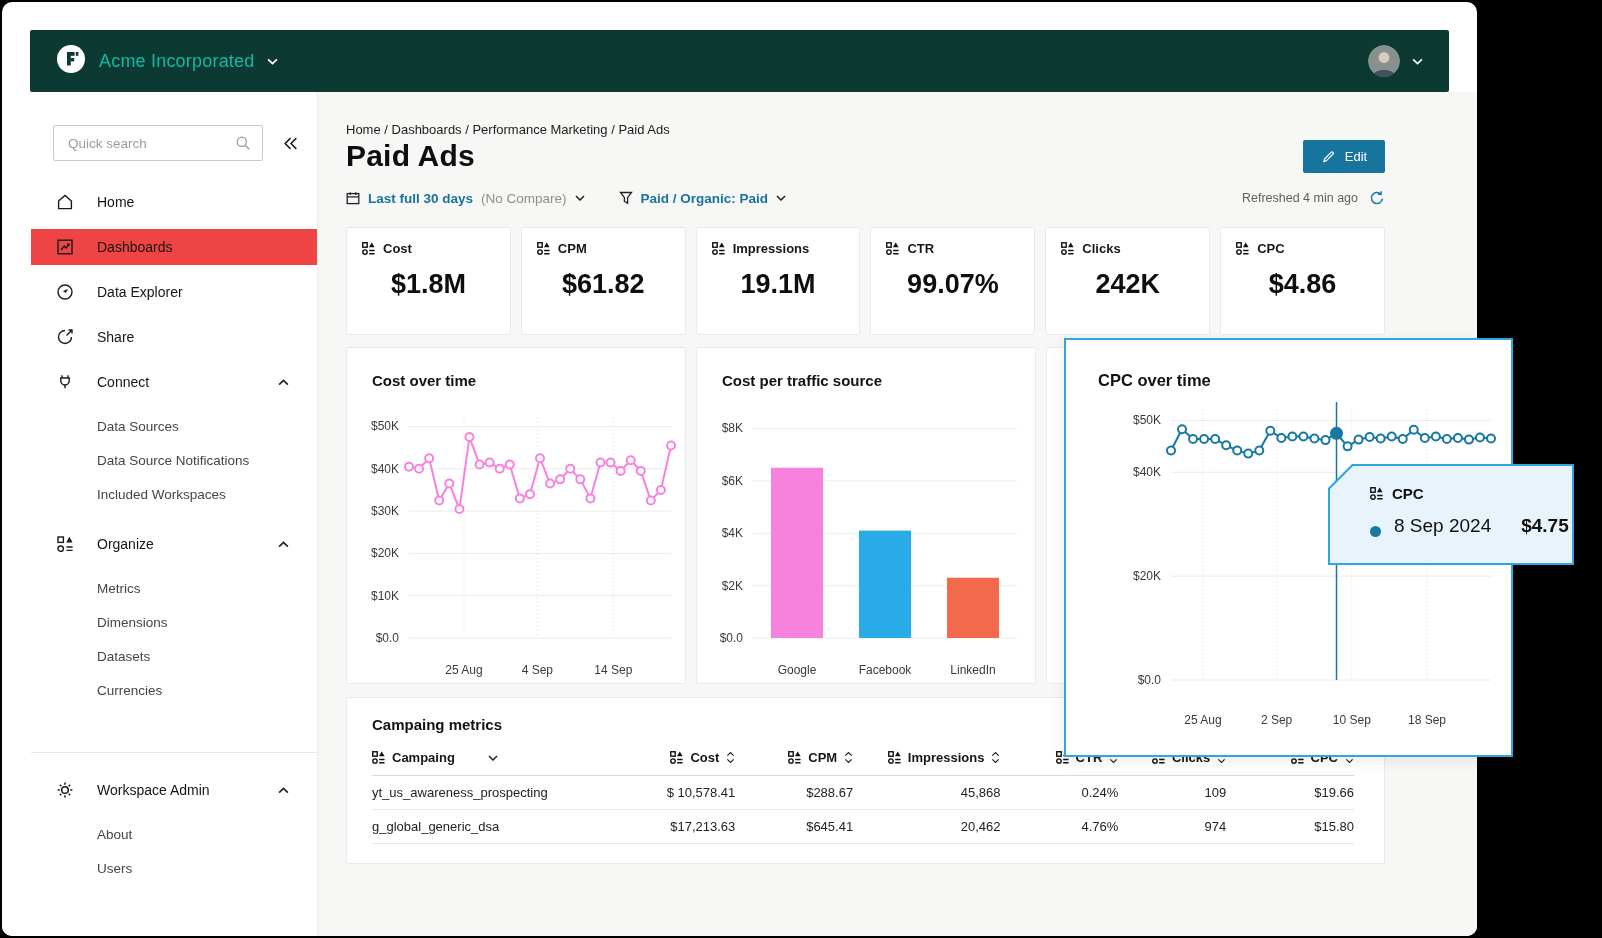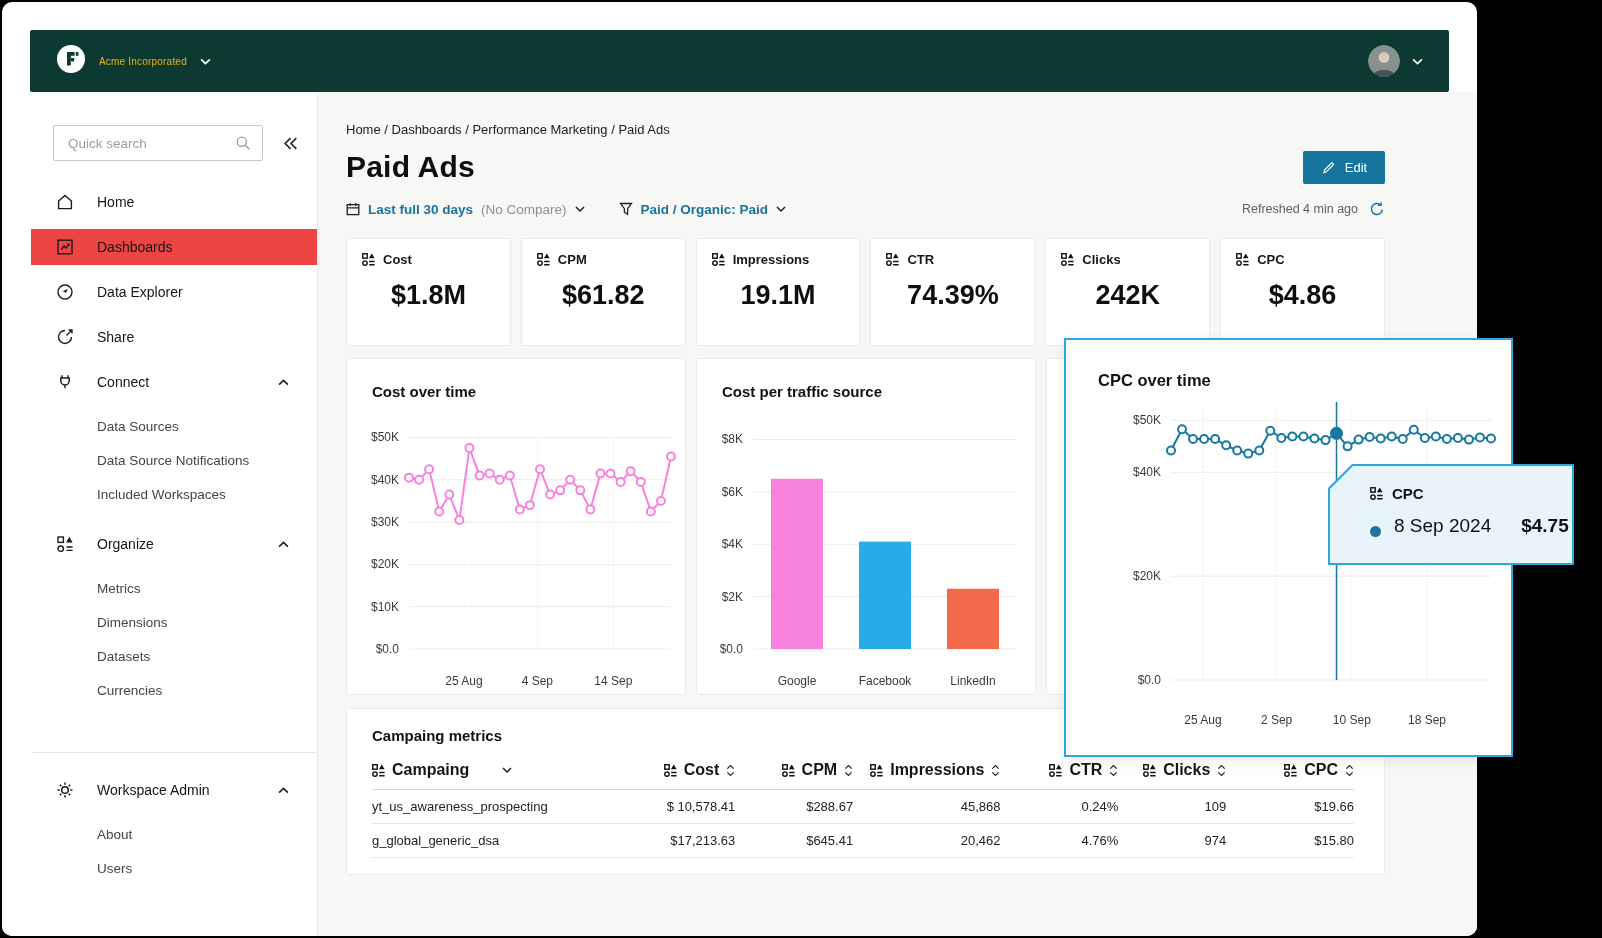--- a/index.html
+++ b/index.html
@@ -5,21 +5,21 @@
   html,body{margin:0;padding:0;}
   body{width:1602px;height:938px;position:relative;background:#000;overflow:hidden;
        font-family:"Liberation Sans",sans-serif;color:#151515;}
   svg text{font-family:"Liberation Sans",sans-serif;}
   .window{position:absolute;left:2px;top:2px;width:1475px;height:934px;background:#fff;
           border-radius:10px;display:flex;flex-direction:column;overflow:hidden;}
   
   .topbar{margin:28px 28px 0;height:62px;background:#0C3A32;border-radius:2px;flex:0 0 62px;
           display:flex;align-items:center;justify-content:space-between;padding:0 26px;box-sizing:border-box;}
   .org{display:flex;align-items:center;gap:13px;cursor:pointer;}
-  .org-name{color:#eab308;font-size:10px;font-weight:500;letter-spacing:.2px;}
+  .org-name{color:#14b8a6;font-size:18px;font-weight:500;letter-spacing:.2px;}
   .user{display:flex;align-items:center;gap:12px;cursor:pointer;}
   .avatar{width:32px;height:32px;border-radius:50%;overflow:hidden;flex:0 0 32px;}
   
   .body-row{flex:1;display:flex;min-height:0;}
   .sidebar{width:316px;flex:0 0 316px;background:#fff;border-right:1px solid #ececea;
            padding-top:33px;box-sizing:border-box;}
   .search-row{display:flex;align-items:center;gap:19px;margin-left:51px;}
   .searchbox{width:210px;height:36px;border:1px solid #c9c9c6;border-radius:2px;background:#fff;
              display:flex;align-items:center;padding:0 11px 0 12px;box-sizing:border-box;}
   .searchbox input{border:0;outline:0;flex:1;min-width:0;font-size:13.5px;color:#333;background:transparent;
@@ -32,21 +32,21 @@
   .nav-item.active{background:#ef4444;}
   .nav-item .chev{margin-left:auto;margin-right:28px;color:#222;}
   .icon20{width:20px;height:20px;flex:0 0 20px;color:#1b1b1b;}
   .sub{margin:3px 0 15px 0;}
   .sub-item{height:34px;display:flex;align-items:center;padding-left:95px;font-size:13.5px;color:#454545;cursor:pointer;}
   .side-div{height:1px;background:#e7e7e5;margin:45px 0 19px 29px;}
   
   .main{flex:1;background:#F7F7F5;padding:30px 0 16px 28px;box-sizing:border-box;overflow:hidden;}
   .content{width:1039px;}
   .breadcrumb{font-size:13px;color:#1c1c1c;cursor:pointer;}
-  .title-row{display:flex;align-items:center;justify-content:space-between;margin-top:13px;}
+  .title-row{display:flex;align-items:center;justify-content:space-between;margin-top:2px;}
   .page-title{font-size:30px;font-weight:700;color:#0e0e0e;margin:0;letter-spacing:.2px;}
   .edit-btn{min-width:82px;height:33px;background:#17749D;color:#fff;font-size:13px;font-weight:500;
             border:0;border-radius:2px;display:flex;align-items:center;justify-content:center;gap:9px;cursor:pointer;
             font-family:"Liberation Sans",sans-serif;}
   .filter-row{display:flex;align-items:center;margin-top:17px;font-size:13.5px;}
   .fitem{display:flex;align-items:center;gap:8px;cursor:pointer;}
   .flink{color:#17749D;font-weight:600;}
   .fmuted{color:#8f8f8d;}
   .fgap{width:34px;}
   .chev-dark{color:#222;}
@@ -64,21 +64,21 @@
               border-radius:2px;position:relative;box-sizing:border-box;}
   .chart-card h3{position:absolute;left:25px;top:24px;margin:0;font-size:15px;font-weight:700;color:#131313;}
   .chart-card svg{position:absolute;left:0;top:44px;}
   .ax{font-size:12px;fill:#3a3a38;}
   
   .table-card{width:1039px;height:167px;background:#fff;border:1px solid #eaeae8;border-radius:2px;
               margin-top:13px;box-sizing:border-box;padding:18px 30px 0 25px;overflow:hidden;}
   .table-card h3{margin:0;font-size:15px;font-weight:700;color:#131313;}
   .tgrid{display:grid;grid-template-columns:24% 13% 12% 15% 12% 11% 13%;}
   .thead{margin-top:17px;padding-bottom:10px;border-bottom:1px solid #d9d9d6;}
-  .th{display:flex;align-items:center;gap:7px;font-size:16px;font-weight:600;color:#161616;cursor:pointer;}
+  .th{display:flex;align-items:center;gap:7px;font-size:13px;font-weight:600;color:#161616;cursor:pointer;}
   .th.num{justify-content:flex-end;}
   .th .dd{margin-left:26px;color:#222;}
   .sorticon{width:9px;height:15px;color:#222;flex:0 0 9px;}
   .trow{height:33px;align-items:center;border-bottom:1px solid #e8e8e5;font-size:13px;color:#222;}
   .td.num{text-align:right;}
   
   .popup{position:absolute;left:1064px;top:338px;width:449px;height:419px;background:#fff;
          border:2px solid #2EA7E0;box-sizing:border-box;z-index:40;box-shadow:0 4px 14px rgba(0,0,0,.08);}
   .popup h3{position:absolute;left:32px;top:31px;margin:0;font-size:16.5px;font-weight:700;color:#131313;}
   .popup svg.chart{position:absolute;left:0;top:40px;}
@@ -359,21 +359,21 @@
               </div>
             <div class="kpi-value">19.1M</div>
           </div>
           <div class="kpi">
             <div class="kpi-label">
                 <svg class="icon12">
                   <use href="#i-metric"></use>
                 </svg>
                 <span>CTR</span>
               </div>
-            <div class="kpi-value">74.39%</div>
+            <div class="kpi-value">99.07%</div>
           </div>
           <div class="kpi">
             <div class="kpi-label">
                 <svg class="icon12">
                   <use href="#i-metric"></use>
                 </svg>
                 <span>Clicks</span>
               </div>
             <div class="kpi-value">242K</div>
           </div>

